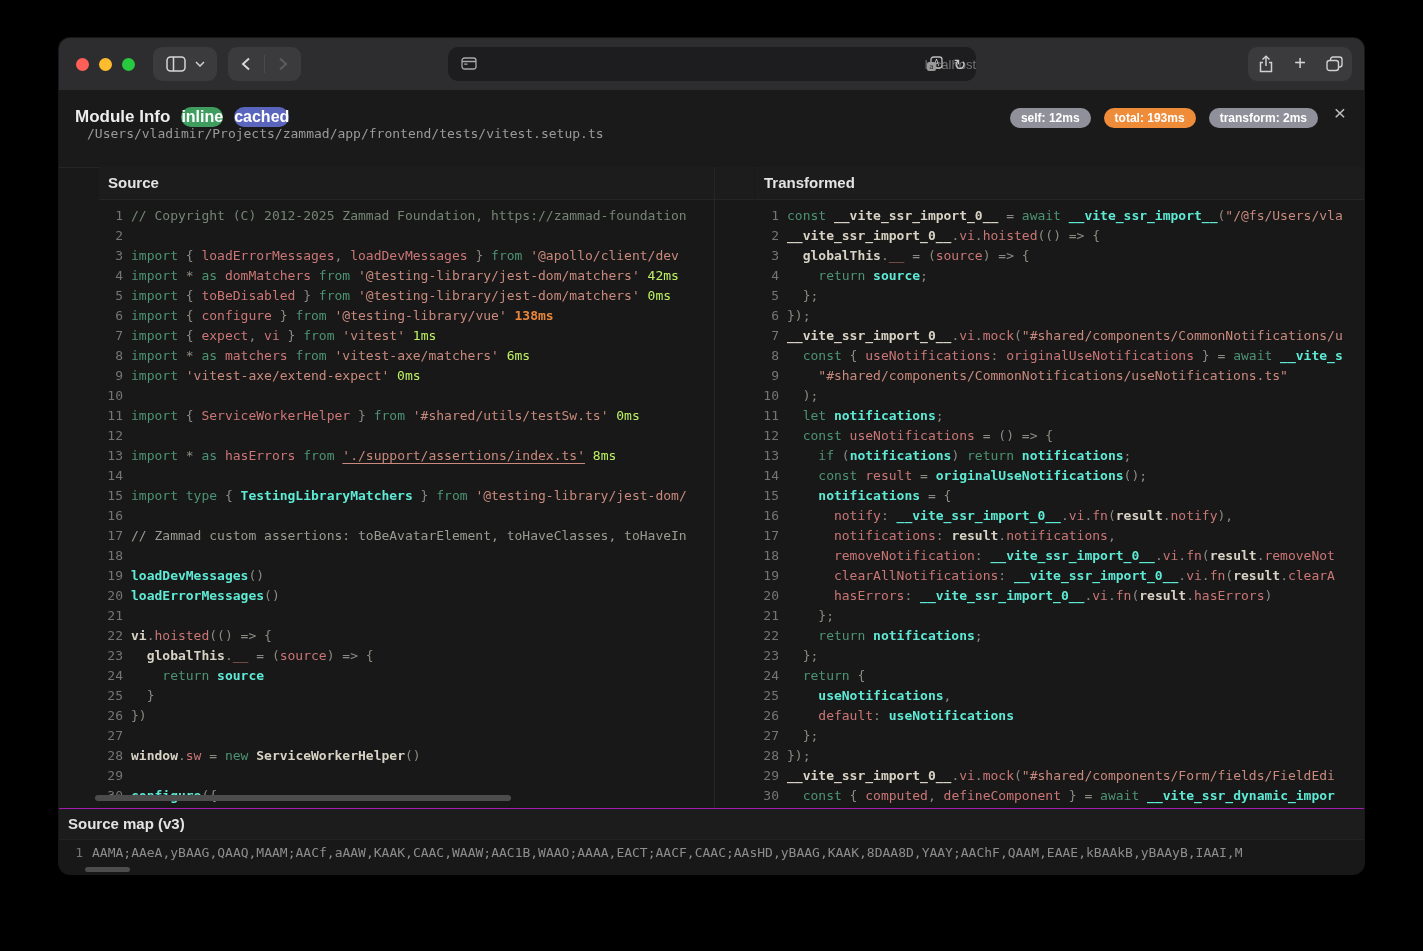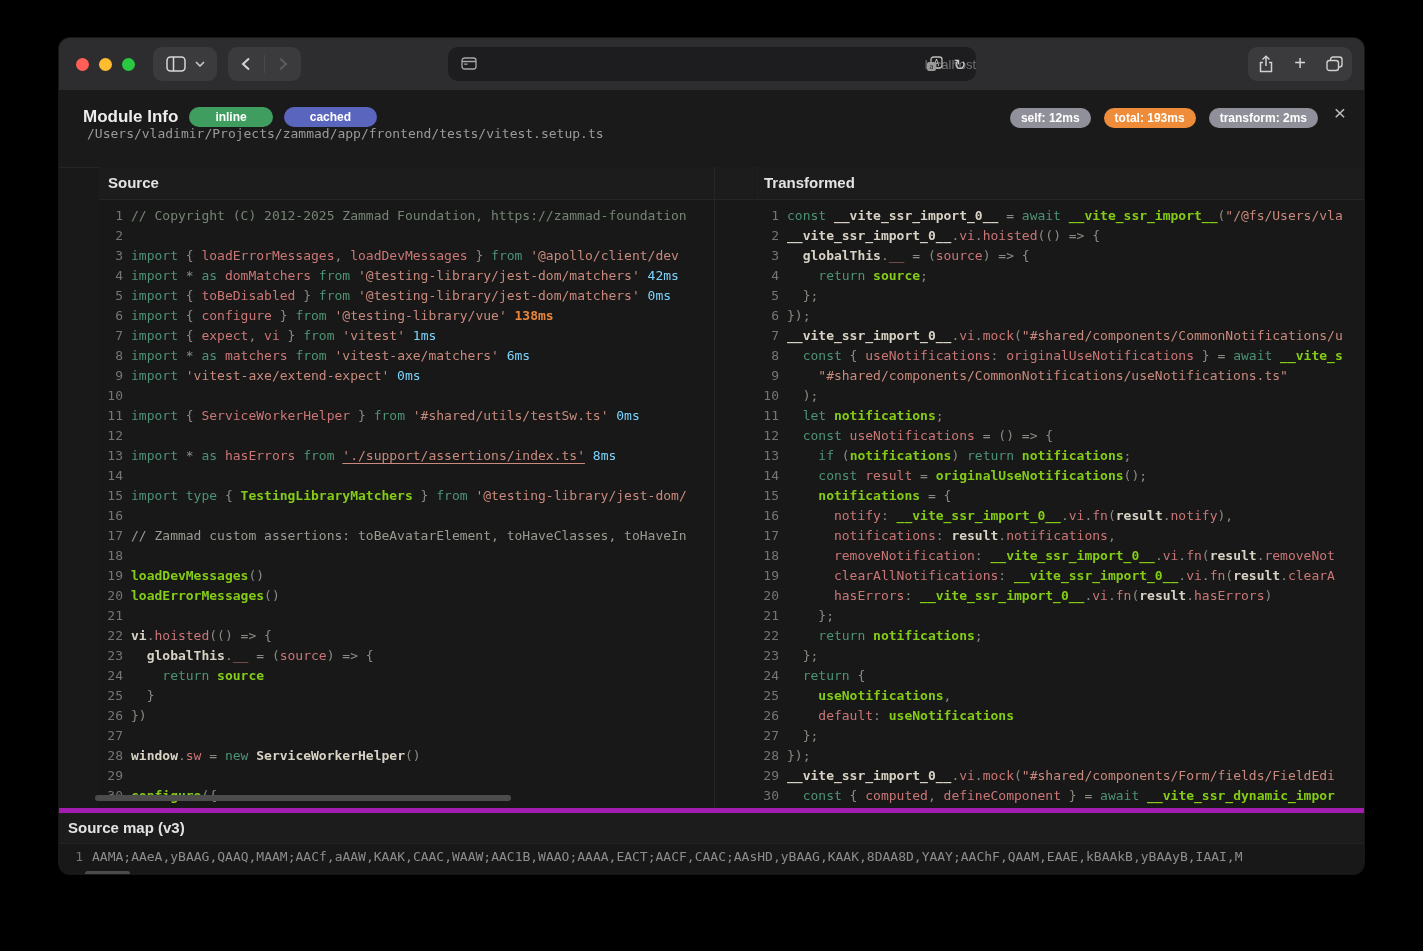--- a/index.html
+++ b/index.html
@@ -26,52 +26,52 @@
   .pill-actions{left:1189px;width:104px;gap:0;}
   .pill-actions .slot{width:34px;height:34px;display:flex;align-items:center;justify-content:center;}
   .urlbar{position:absolute;left:389px;top:9px;width:528px;height:34px;background:#1d1d1f;border-radius:10px;display:flex;align-items:center;}
   .urlbar .page-ic{position:absolute;left:13px;top:10px;}
   .url-text{flex:1;text-align:right;color:#737373;font-size:13px;}
   .urlbar .right-ics{position:absolute;right:10px;top:0;height:34px;display:flex;align-items:center;gap:10px;}
   .reload-glyph{color:#c9c9c9;font-size:15px;line-height:1;}
   .plus-glyph{color:#d4d4d4;font-size:20px;line-height:1;margin-top:-2px;}
   
   .module-header{position:absolute;left:0;top:52px;right:0;height:77px;background:#1a1a1a;border-bottom:1px solid #262626;}
-  .mh-title-row{position:absolute;left:24px;top:17px;display:flex;align-items:center;gap:11px;}
+  .mh-title-row{position:absolute;left:16px;top:17px;display:flex;align-items:center;gap:11px;}
   .mh-title{color:#ededed;font-size:17px;font-weight:bold;}
-  .badge{display:inline-block;color:#fff;font-size:12px;font-weight:bold;padding:3px 26px;border-radius:11px;line-height:14px;}
+  .badge{display:inline-block;color:#fff;font-size:16px;font-weight:bold;padding:3px 0;border-radius:11px;line-height:14px;}
   .mh-path{position:absolute;left:16px;top:36px;color:#9a9a9a;font-size:13px;font-family:"DejaVu Sans Mono",monospace;margin-left:12px;}
   .mh-pills{position:absolute;right:46px;top:18px;display:flex;align-items:center;gap:13px;}
   .pill{display:inline-block;color:#fff;font-size:12px;font-weight:bold;padding:3px 11px;border-radius:11px;line-height:14px;}
   .mh-close{position:absolute;right:13px;top:12px;width:22px;height:22px;color:#bdbdbd;font-size:21px;line-height:22px;text-align:center;cursor:default;}
   
   .panels{position:absolute;left:0;top:129px;right:0;height:641px;}
   .panel{position:absolute;top:0;height:641px;overflow:hidden;padding-left:40px;}
   .panel.source{left:0;width:655px;}
   .panel.transformed{left:655px;width:650px;border-left:1px solid #262626;}
   .panel-title{height:32px;background:#1c1c1c;border-bottom:1px solid #262626;color:#e3e3e3;font-size:15px;font-weight:bold;line-height:32px;padding-left:9px;}
   .code{height:608px;background:#181818;padding-top:6px;overflow:hidden;
         font-family:"DejaVu Sans Mono",monospace;font-size:13px;}
   .line{height:20px;line-height:20px;white-space:pre;}
   .ln{display:inline-block;width:24px;text-align:right;margin-right:8px;color:#757575;}
   .tk-k{color:#4d9375;}
   .tk-v{color:#cb7676;}
   .tk-s{color:#c98a7d;}
-  .tk-y{color:#84cc16;font-weight:bold;}
+  .tk-y{color:#5eead4;font-weight:bold;}
   .tk-w{color:#d8d3c5;font-weight:bold;}
   .tk-p{color:#8b8b83;}
   .tk-c{color:#758575;}
   .tk-g{color:#9a9a93;}
-  .tk-t{color:#7dd3fc;margin-top:24px;}
+  .tk-t{color:#bef264;margin-top:24px;}
   .tk-o{color:#e8873b;font-weight:bold;}
   .tk-u{color:#c98a7d;text-decoration:underline;text-underline-offset:3px;}
   .hscroll-thumb{position:absolute;left:36px;bottom:7px;width:416px;height:6px;border-radius:3px;background:#4c4c4c;}
   .vscroll-thumb{position:absolute;right:2px;top:42px;width:5px;height:130px;border-radius:3px;background:#3f3f3f;}
   
-  .sourcemap{position:absolute;left:0;top:770px;right:0;height:66px;background:#181818;border-top:5px solid #a21caf;}
+  .sourcemap{position:absolute;left:0;top:770px;right:0;height:66px;background:#181818;border-top:1px solid #a21caf;}
   .sm-title{height:30px;background:#1c1c1c;color:#e3e3e3;font-size:15px;font-weight:bold;line-height:30px;padding-left:9px;border-bottom:1px solid #222;}
   .sm-line{height:26px;line-height:26px;white-space:pre;overflow:hidden;font-family:"DejaVu Sans Mono",monospace;font-size:13px;color:#8d8d8d;padding-left:14px;}
   .sm-ln{display:inline-block;width:10px;text-align:right;margin-right:9px;color:#757575;}
   .sm-thumb{position:absolute;left:26px;bottom:3px;width:45px;height:5px;border-radius:3px;background:#4c4c4c;}
   svg{display:block;}
 </style>
 </head>
 <body>
 
 <div class="window">

